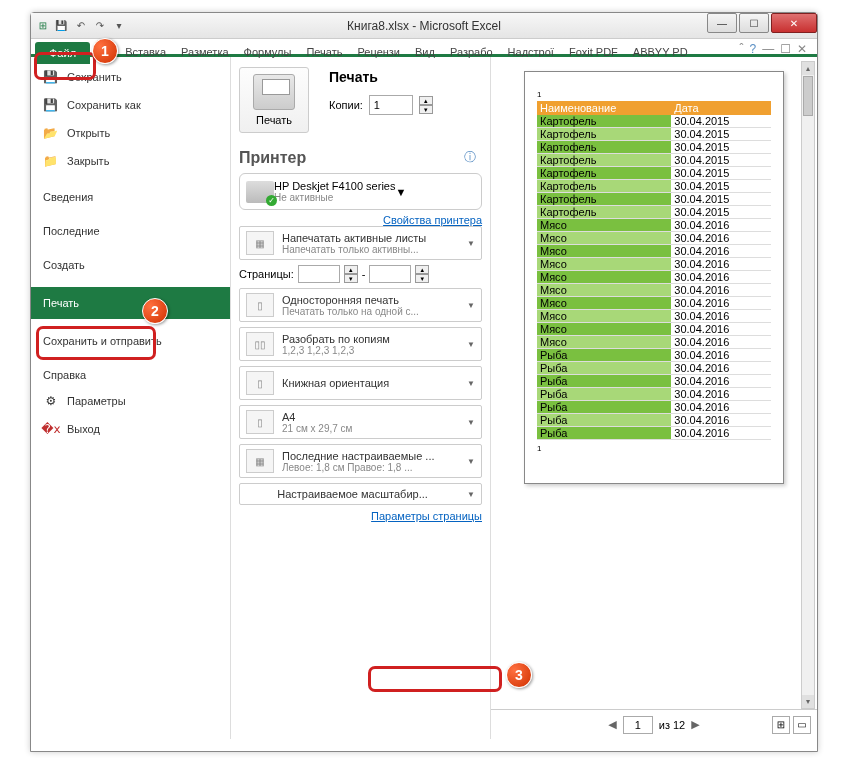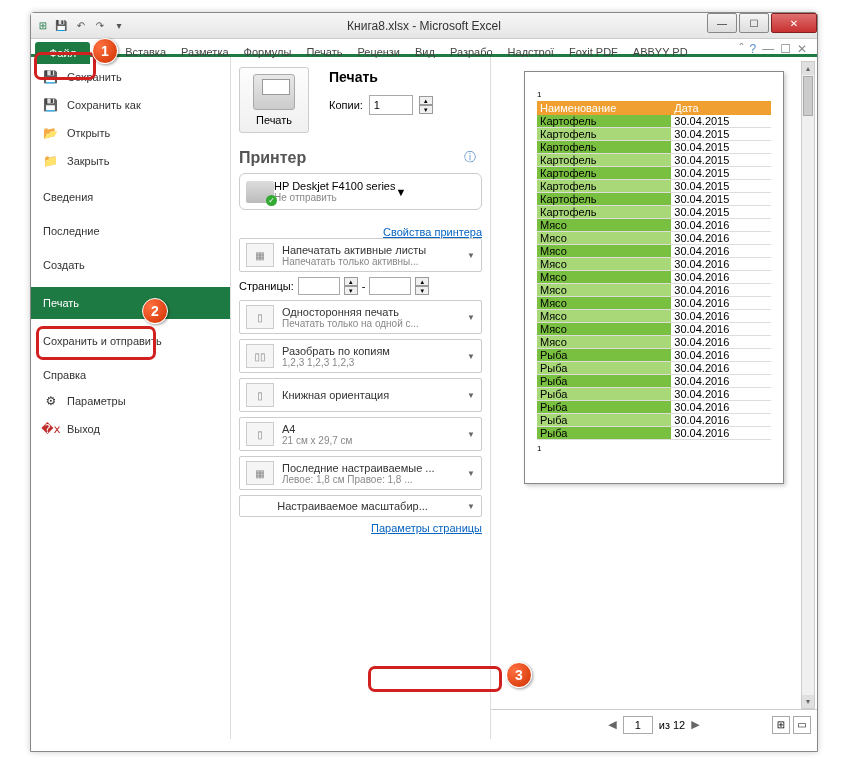--- a/index.html
+++ b/index.html
@@ -33,21 +33,21 @@
 .copies{display:flex;align-items:center;gap:6px}
 .copies input{width:44px;height:20px;border:1px solid #aaa;padding:0 4px}
 .spinner{display:flex;flex-direction:column}
 .spinner span{width:14px;height:9px;border:1px solid #999;background:#f0f0f0;font-size:7px;line-height:7px;text-align:center}
 .section-h{font-weight:600;color:#555;margin:16px 0 6px;font-size:16px}
 .printer-row{display:flex;gap:0;align-items:center;border:1px solid #ccc;padding:6px;border-radius:6px}
 .printer-ic{width:28px;height:22px;background:linear-gradient(#ddd,#bbb);border-radius:2px;position:relative}
 .printer-ic::after{content:"✓";position:absolute;bottom:-3px;right:-3px;background:#3a3;color:#fff;width:11px;height:11px;border-radius:50%;font-size:8px;line-height:11px;text-align:center}
 .small-grey{color:#888;font-size:10px}
 .link{color:#0563c1;text-decoration:underline;font-size:11px}
-.link-row{text-align:right;margin-top:16px}
+.link-row{text-align:right;margin-top:4px}
 .setting{display:flex;gap:8px;align-items:center;border:1px solid #ccc;padding:4px 6px;border-radius:2px;margin-bottom:5px;position:relative}
 .setting .sic{width:28px;height:24px;background:#f5f5f5;border:1px solid #ccc;flex-shrink:0;display:flex;align-items:center;justify-content:center;font-size:10px;color:#888}
 .setting .stxt{flex:1;overflow:hidden}
 .setting .stxt .t1{color:#333;white-space:nowrap;overflow:hidden;text-overflow:ellipsis}
 .setting .stxt .t2{color:#888;font-size:10px;white-space:nowrap;overflow:hidden;text-overflow:ellipsis}
 .setting .dd{color:#666;font-size:8px}
 .pages-row{display:flex;align-items:center;gap:4px;margin-bottom:5px}
 .pages-row input{width:42px;height:18px;border:1px solid #aaa}
 .bs-preview{flex:1;background:#fff;position:relative;display:flex;flex-direction:column}
 .preview-area{flex:1;display:flex;align-items:flex-start;justify-content:center;padding:14px 10px;overflow:hidden}
@@ -187,21 +187,21 @@
       </div>
 
       <div style="position:relative">
         <div class="section-h">Принтер</div>
         <span class="info-ic">ⓘ</span>
       </div>
       <div class="printer-row">
         <div class="printer-ic"></div>
         <div class="stxt">
           <div>HP Deskjet F4100 series</div>
-          <div class="small-grey">Не отправить</div>
+          <div class="small-grey">Не активные</div>
         </div>
         <span class="dd">▼</span>
       </div>
       <div class="link-row"><span class="link">Свойства принтера</span></div>
 
 
       <div class="setting">
         <div class="sic">▦</div>
         <div class="stxt">
             <div class="t1">Напечатать активные листы</div>

